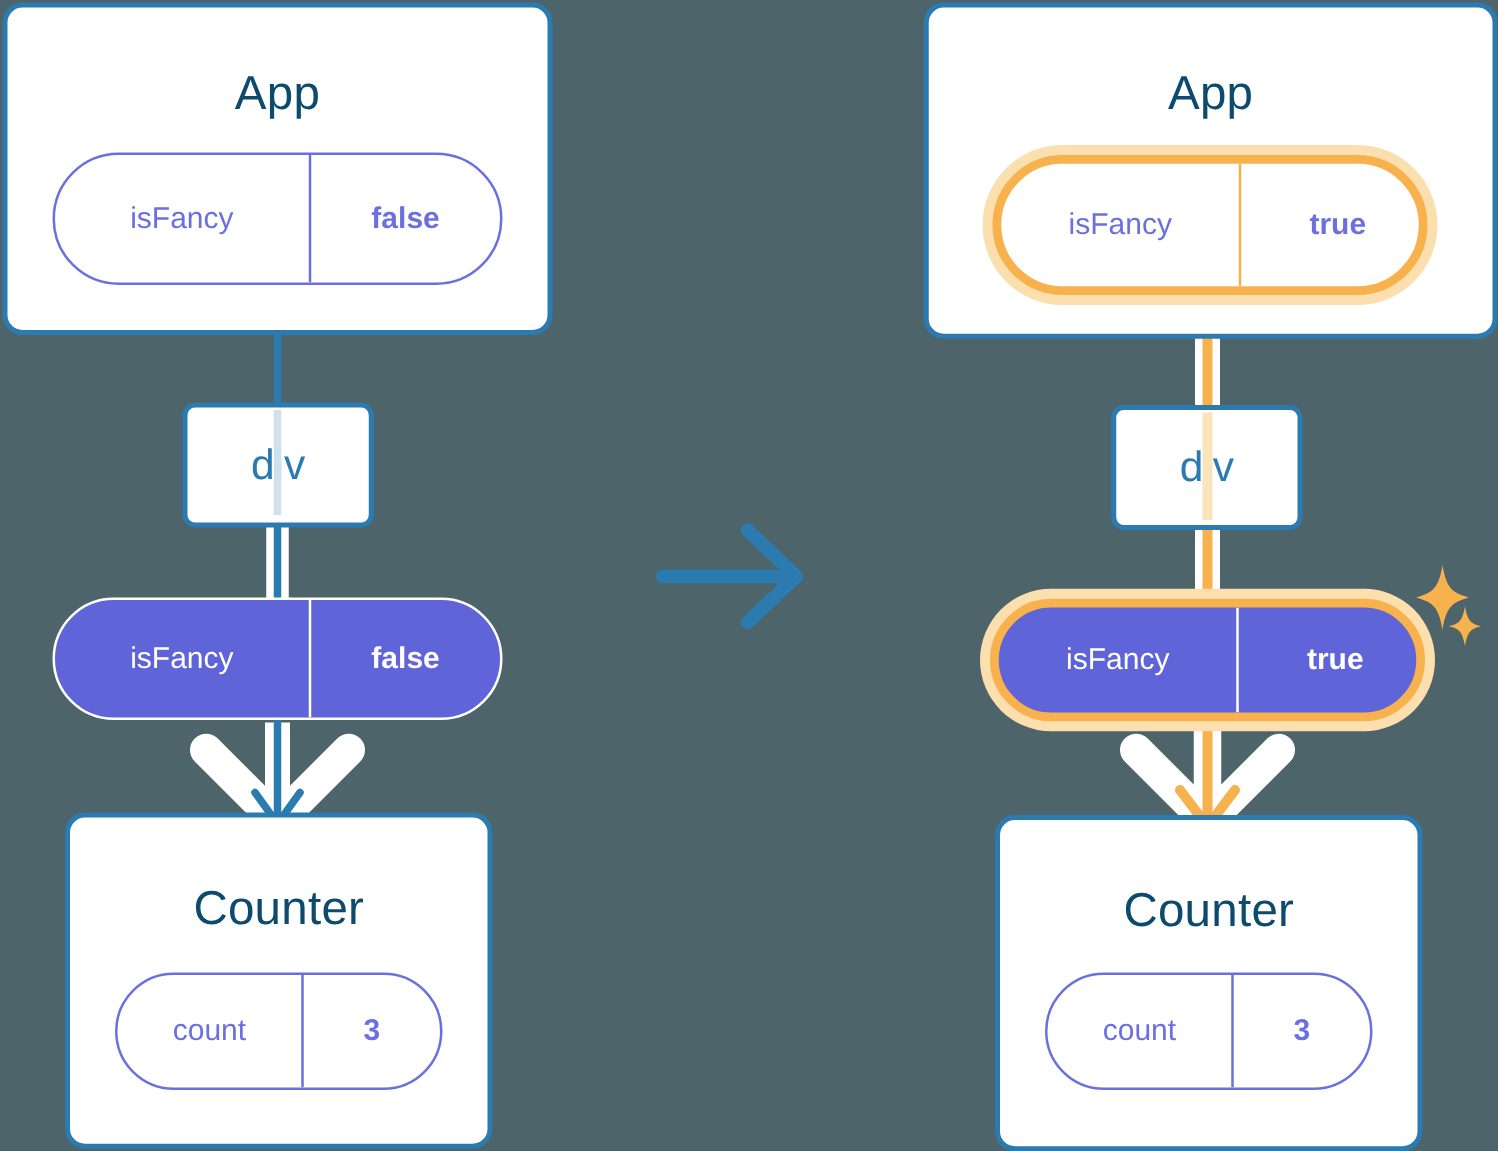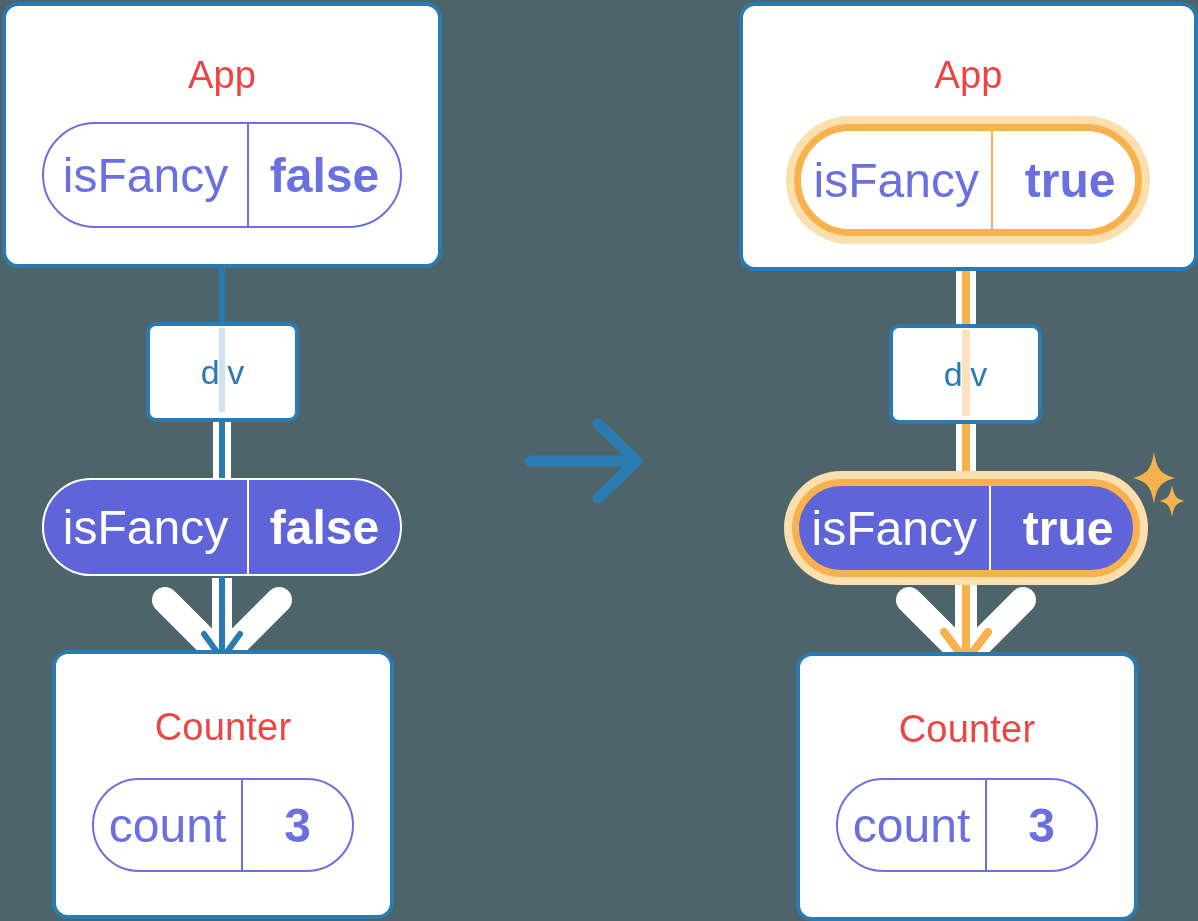--- a/index.html
+++ b/index.html
@@ -17,21 +17,21 @@
     background:#ffffff;
     border:4px solid #2b7bb0;
     border-radius:16px;
     box-sizing:border-box;
     z-index:6;
   }
   .card-title{
     position:absolute;
     left:0;right:0;
     text-align:center;
-    color:#ef4444;
+    color:#0c4a6e;
     font-size:38px;
     letter-spacing:.2px;
     white-space:nowrap;
   }
 
   
   .divbox{
     position:absolute;
     background:#ffffff;
     border:4px solid #2b7bb0;
@@ -48,21 +48,21 @@
     position:absolute;
     box-sizing:border-box;
     border-radius:999px;
     display:flex;
     align-items:stretch;
     z-index:8;
     overflow:hidden;
   }
   .pill .cell{
     display:flex;align-items:center;justify-content:center;
-    font-size:48px;
+    font-size:24px;
     box-sizing:border-box;
     white-space:nowrap;
   }
   .pill .cell.k{flex:0 0 57%;}
   .pill .cell.v{flex:1 1 auto;font-weight:bold;}
 
   
   .pill.outline{
     background:#ffffff;
     border:2px solid #6b70e0;

